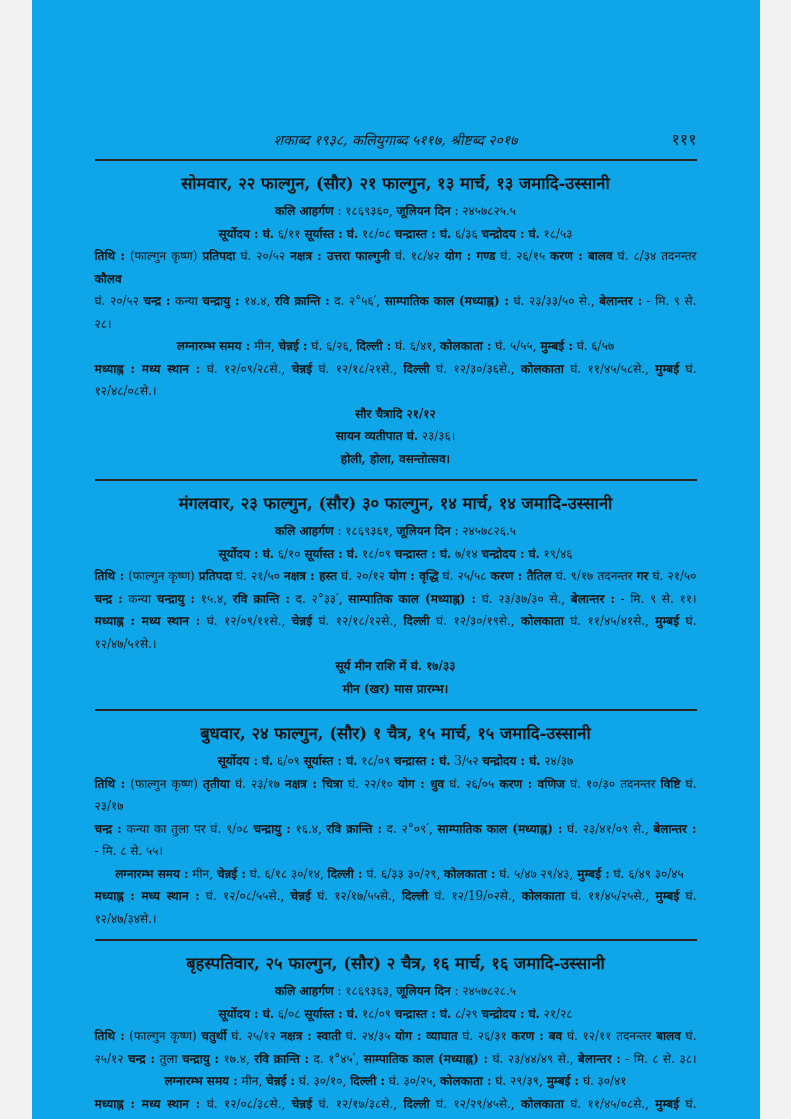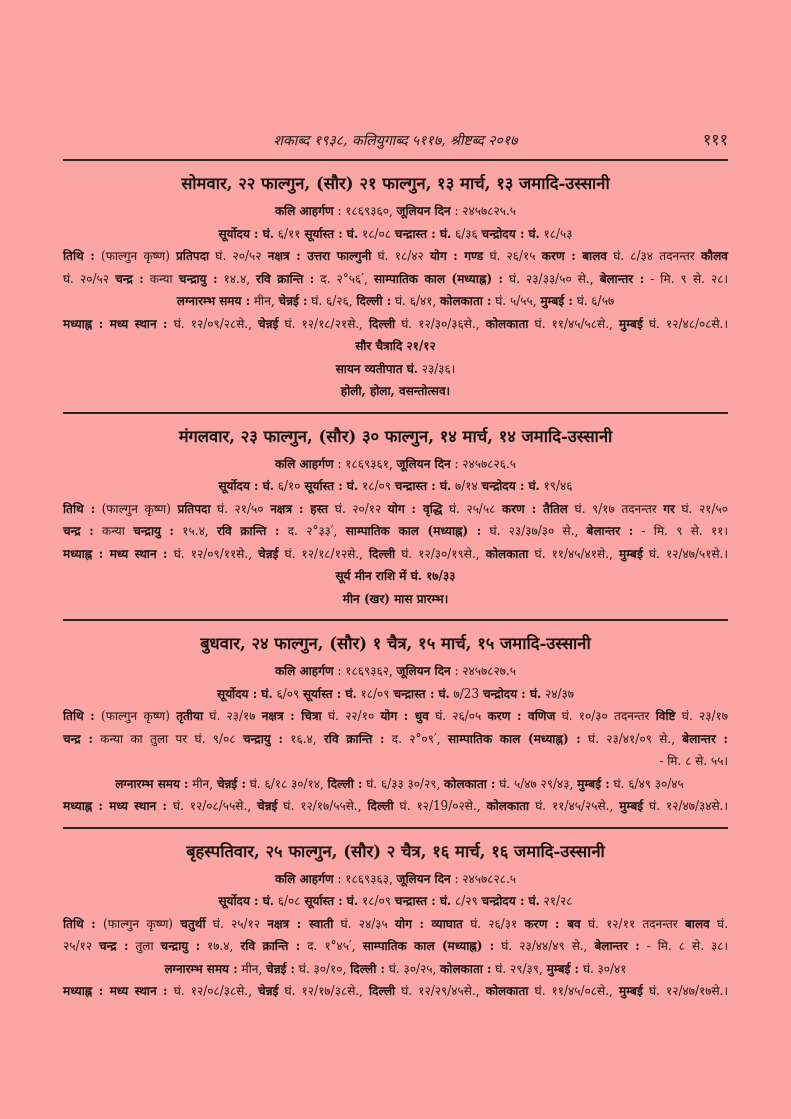--- a/index.html
+++ b/index.html
@@ -1,29 +1,29 @@
 <!DOCTYPE html>
 <html lang="hi"><head>
 <meta charset="utf-8">
 <style>
   html,body{margin:0;padding:0;background:#f2f2f2;}
   .page{
-    width:791px;height:1119px;margin:0 auto;background:#fca5a5;
+    width:728px;height:1119px;margin:0 auto;background:#0ea5e9;
     box-sizing:border-box;padding:130px 63px 0 63px;
     font-family:"DejaVu Serif","Liberation Serif",serif;
     color:#181512;overflow:hidden;
   }
   .header{position:relative;text-align:center;font-size:14px;line-height:20px;margin-bottom:9px;}
   .header-era{font-style:italic;}
   .page-num{position:absolute;right:0;top:0;font-style:normal;font-size:16px;}
   .rule{border-top:2px solid #2a241e;height:0;margin:0;}
   section{padding:7px 0 9px 0;}
   .line{font-size:12px;line-height:22.5px;}
   .line.center{text-align:center;}
-  .line.left{text-align:right;}
+  .line.left{text-align:left;}
   .line.indent{text-align:center;padding-left:8px;}
   .line.justify{text-align:justify;text-align-last:justify;}
   .title{font-size:16.5px;line-height:27px;padding:2px 0 3px 0;text-align:center;font-weight:bold;}
   .b{font-weight:bold;}
   .i{}
 </style>
 </head>
 <body>
 
 <div class="page">
@@ -52,22 +52,21 @@
         <div class="line center"><span class="b">सूर्योदय : घं.</span><span> ६/१० </span><span class="b">सूर्यास्त : घं.</span><span> १८/०९ </span><span class="b">चन्द्रास्त : घं.</span><span> ७/१४ </span><span class="b">चन्द्रोदय : घं.</span><span> १९/४६</span></div>
         <div class="line justify"><span class="b">तिथि :</span><span> (फाल्गुन कृष्ण) </span><span class="b">प्रतिपदा</span><span> घं. २१/५० </span><span class="b">नक्षत्र : हस्त</span><span> घं. २०/१२ </span><span class="b">योग : वृद्धि</span><span> घं. २५/५८ </span><span class="b">करण : तैतिल</span><span> घं. ९/१७ तदनन्तर </span><span class="b">गर</span><span> घं. २१/५०</span></div>
         <div class="line justify"><span class="b">चन्द्र :</span><span> कन्या </span><span class="b">चन्द्रायु :</span><span> १५.४, </span><span class="b">रवि क्रान्ति :</span><span> द. २°३३′, </span><span class="b">साम्पातिक काल (मध्याह्न) :</span><span> घं. २३/३७/३० से., </span><span class="b">बेलान्तर :</span><span> - मि. ९ से. ११।</span></div>
         <div class="line justify"><span class="b">मध्याह्न : मध्य स्थान :</span><span> घं. १२/०९/११से., </span><span class="b">चेन्नई</span><span> घं. १२/१८/१२से., </span><span class="b">दिल्ली</span><span> घं. १२/३०/१९से., </span><span class="b">कोलकाता</span><span> घं. ११/४५/४१से., </span><span class="b">मुम्बई</span><span> घं. १२/४७/५१से.।</span></div>
         <div class="line center"><span class="b">सूर्य मीन राशि में घं. १७/३३</span></div>
         <div class="line center"><span class="b">मीन (खर) मास प्रारम्भ।</span></div>
       </section>
       <div class="rule"></div>
       <section>
         <div class="line title"><span class="b">बुधवार, २४ फाल्गुन, </span><span class="b i">(सौर) १ चैत्र,</span><span class="b"> १५ मार्च, १५ जमादि-उस्सानी</span></div>
-        <div class="line center"><span class="b">कलि आहर्गण</span><span> : १८६९३६२, </span><span class="b">जूलियन दिन</span><span> : २४५७८२७.५</span></div>
-        <div class="line center"><span class="b">सूर्योदय : घं.</span><span> ६/०९ </span><span class="b">सूर्यास्त : घं.</span><span> १८/०९ </span><span class="b">चन्द्रास्त : घं.</span><span> ७/23 </span><span class="b">चन्द्रोदय : घं.</span><span> २४/३७</span></div>
+        <div class="line center"><span class="b">सूर्योदय : घं.</span><span> ६/०९ </span><span class="b">सूर्यास्त : घं.</span><span> १८/०९ </span><span class="b">चन्द्रास्त : घं.</span><span> 3/५२ </span><span class="b">चन्द्रोदय : घं.</span><span> २४/३७</span></div>
         <div class="line justify"><span class="b">तिथि :</span><span> (फाल्गुन कृष्ण) </span><span class="b">तृतीया</span><span> घं. २३/१७ </span><span class="b">नक्षत्र : चित्रा</span><span> घं. २२/१० </span><span class="b">योग : धुव</span><span> घं. २६/०५ </span><span class="b">करण : वणिज</span><span> घं. १०/३० तदनन्तर </span><span class="b">विष्टि</span><span> घं. २३/१७</span></div>
         <div class="line justify"><span class="b">चन्द्र :</span><span> कन्या का तुला पर घं. ९/०८ </span><span class="b">चन्द्रायु :</span><span> १६.४, </span><span class="b">रवि क्रान्ति :</span><span> द. २°०९′, </span><span class="b">साम्पातिक काल (मध्याह्न) :</span><span> घं. २३/४१/०९ से., </span><span class="b">बेलान्तर :</span></div>
         <div class="line left"><span>- मि. ८ से. ५५।</span></div>
         <div class="line indent"><span class="b">लग्नारम्भ समय :</span><span> मीन, </span><span class="b">चेन्नई :</span><span> घं. ६/१८ ३०/१४, </span><span class="b">दिल्ली :</span><span> घं. ६/३३ ३०/२९, </span><span class="b">कोलकाता :</span><span> घं. ५/४७ २९/४३, </span><span class="b">मुम्बई :</span><span> घं. ६/४९ ३०/४५</span></div>
         <div class="line justify"><span class="b">मध्याह्न : मध्य स्थान :</span><span> घं. १२/०८/५५से., </span><span class="b">चेन्नई</span><span> घं. १२/१७/५५से., </span><span class="b">दिल्ली</span><span> घं. १२/19/०२से., </span><span class="b">कोलकाता</span><span> घं. ११/४५/२५से., </span><span class="b">मुम्बई</span><span> घं. १२/४७/३४से.।</span></div>
       </section>
       <div class="rule"></div>
       <section>
         <div class="line title"><span class="b">बृहस्पतिवार, २५ फाल्गुन, </span><span class="b i">(सौर) २ चैत्र,</span><span class="b"> १६ मार्च, १६ जमादि-उस्सानी</span></div>
         <div class="line center"><span class="b">कलि आहर्गण</span><span> : १८६९३६३, </span><span class="b">जूलियन दिन</span><span> : २४५७८२८.५</span></div>

